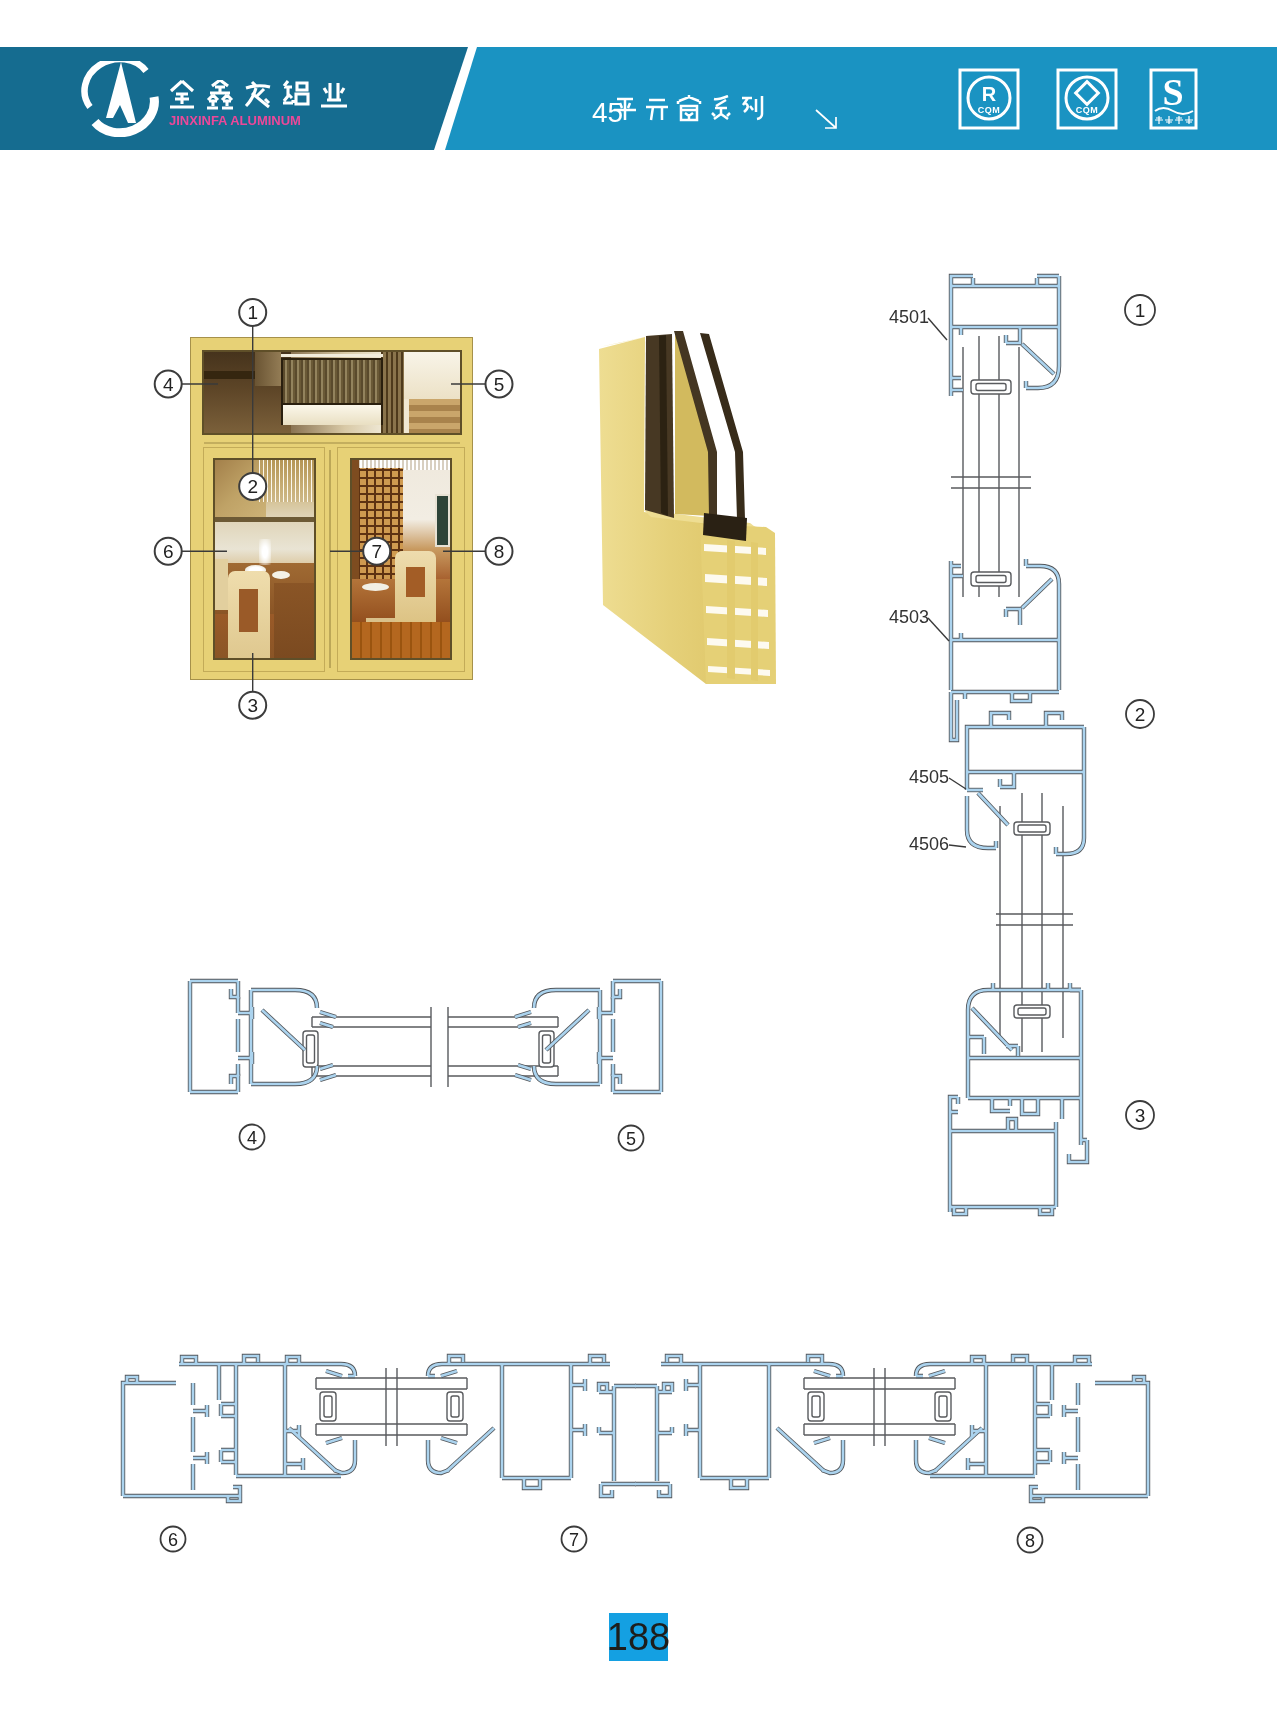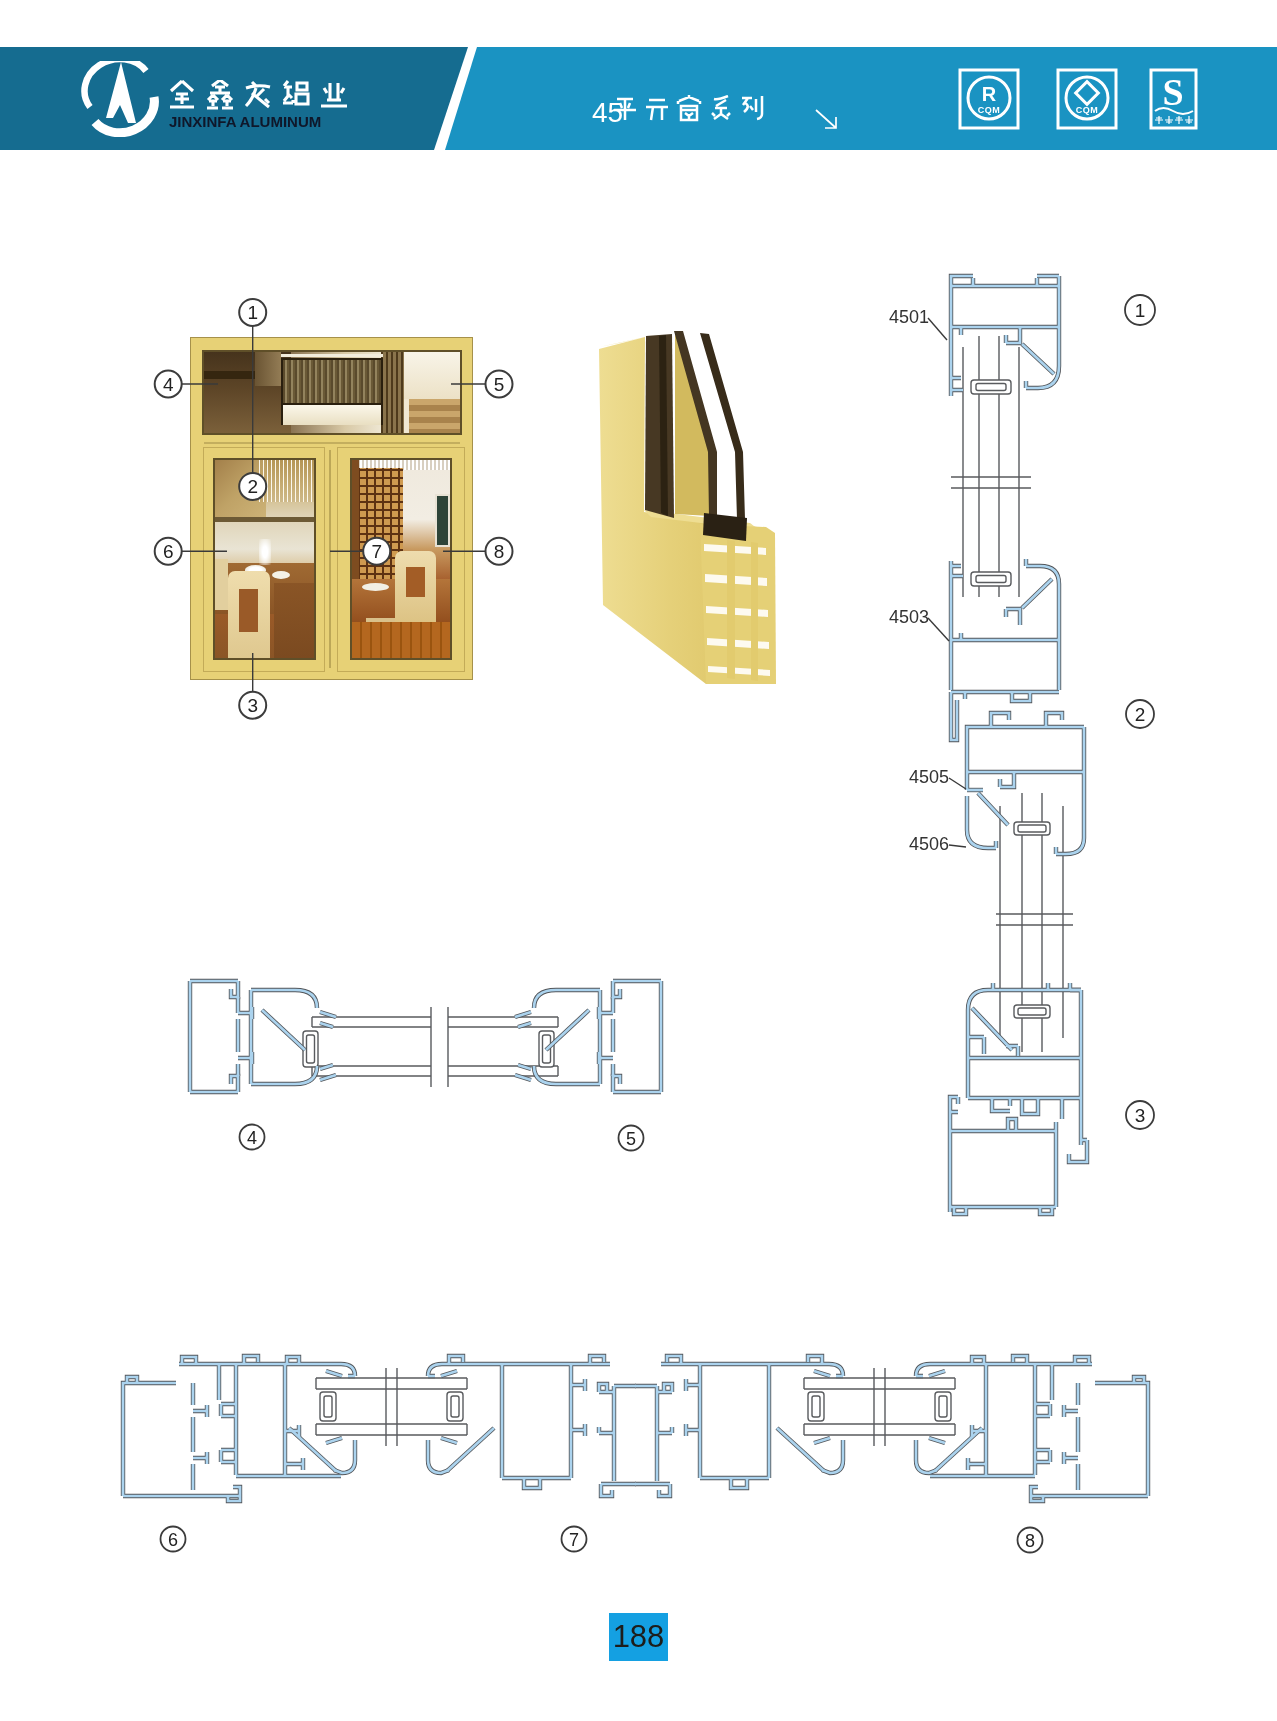--- a/index.html
+++ b/index.html
@@ -35,21 +35,21 @@
    <path d="M8,2 L12,6 M2,8 Q14,4 26,7 M12,8 C10,15 7,21 2,26 M8,13 Q16,20 25,27 M20,9 L13,16 M21,19 L25,23"></path>
   </g>
   <g transform="translate(114,0)">
    <path d="M6,1 L2,6 M2,7 H10 M6,7 V16 M6,16 L2,21 M6,14 L10,18 M1,23 H11 M11,23 V20 M15,3 H25 V10 H15 Z M14,14 H26 V24 H14 Z"></path>
   </g>
   <g transform="translate(152,0)">
    <path d="M10,3 V20 M18,3 V20 M4,8 L7,13 M24,8 L21,13 M7,20 H21 M1,26 H27"></path>
   </g>
  </g>
 </svg>
-<div class="abs" style="left:169px;top:113px;width:260px;color:#0f172a;font-size:15px;font-weight:bold;letter-spacing:0px;">JINXINFA ALUMINUM</div>
+<div class="abs" style="left:169px;top:113px;width:260px;color:#ec4899;font-size:13px;font-weight:bold;letter-spacing:0px;">JINXINFA ALUMINUM</div>
 
 <div class="abs" style="left:572px;top:97px;color:#fff;font-size:28px;margin-left:20px;">45</div>
 <svg class="abs" style="left:612px;top:95px;" width="160" height="28" viewBox="0 0 160 28">
  <g stroke="#fff" stroke-width="2.5" fill="none">
   <g transform="translate(0,0)">
    <path d="M5,4 H21 M8,8 L10,13 M18,8 L16,13 M2,15 H24 M13,4 V25"></path>
   </g>
   <g transform="translate(32,0)">
    <path d="M5,5 H21 M2,12 H24 M9,12 L7,25 M18,12 V25"></path>
   </g>
@@ -356,15 +356,15 @@
  <text x="1140" y="1122">3</text>
  <text x="252" y="1143.5" font-size="18">4</text>
  <text x="631" y="1144.5" font-size="18">5</text>
  <text x="173" y="1545.5" font-size="18">6</text>
  <text x="574" y="1545.5" font-size="18">7</text>
  <text x="1030" y="1546.5" font-size="18">8</text>
 </g>
 </svg>
 
 <div class="abs" style="left:609px;top:1613px;width:59px;height:48px;background:#14a0e2;"></div>
-<div class="abs" style="left:609px;top:1613px;width:59px;height:48px;color:#1d1d1b;font-size:31px;display:flex;align-items:center;justify-content:center;">188</div>
+<div class="abs" style="left:609px;top:1613px;width:59px;height:48px;color:#1d1d1b;font-size:38px;display:flex;align-items:center;justify-content:center;">188</div>
 
 </div>
 
 </body></html>

